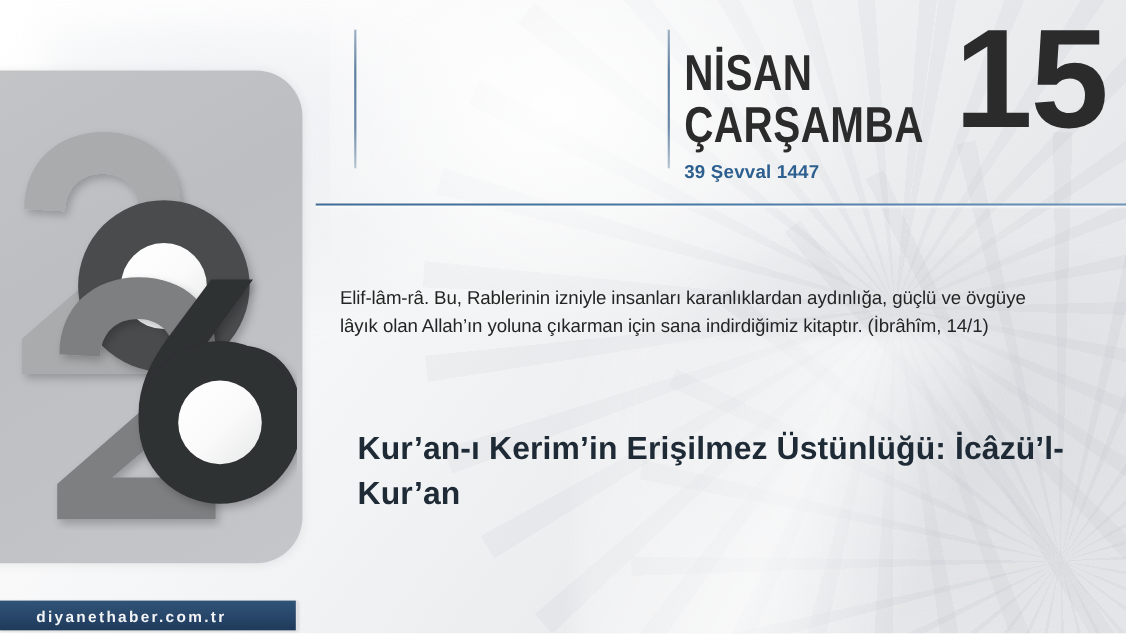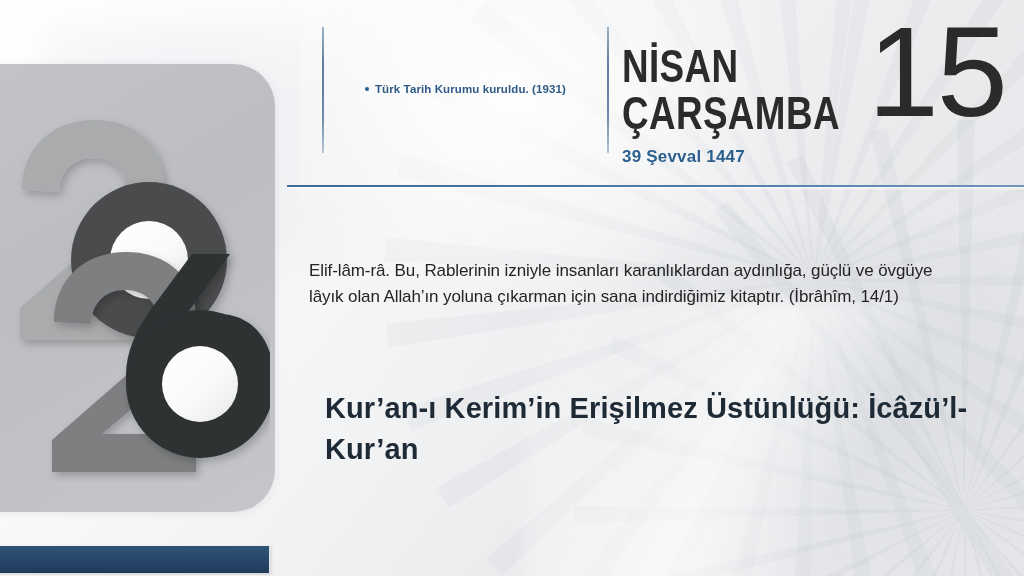--- a/index.html
+++ b/index.html
@@ -126,21 +126,21 @@
     font-weight:bold;
     color:#2d5f8f;
     letter-spacing:.2px;
   }
 
   .day-number {
     position:absolute;
     right:18px; top:8px;
     font-family:"Liberation Sans Narrow","Liberation Sans", sans-serif;
     font-size:128px;
-    font-weight:normal;
+    font-weight:bold;
     color:#2b2b2b;
     line-height:1;
     letter-spacing:-2px;
   }
 
   
   .hr {
     position:absolute;
     left:287px; top:185px;
     width:737px; height:2px;
@@ -242,34 +242,32 @@
           C142 342 114 310 114 264 C114 240 124 218 140 196 L180 142 Z"></path>
         <circle cx="188" cy="272" r="74" fill="#2e3032"></circle>
         <circle cx="188" cy="272" r="38" fill="url(#gWhite)"></circle>
       </g>
     </svg>
   </div>
 
   <div class="vline vline-a"></div>
   <div class="vline vline-b"></div>
 
-  <div class="event-note">
-    <span class="dot"></span><span>Türk Tarih Kurumu kuruldu. (1931)</span>
-  </div>
 
   <div class="month-block">
     <div class="month-name">NİSAN</div>
     <div class="day-name">ÇARŞAMBA</div>
     <div class="hijri">39 Şevval 1447</div>
   </div>
 
   <div class="day-number">15</div>
 
   <div class="hr"></div>
   <div class="hr-shadow"></div>
 
   <div class="verse">Elif-lâm-râ. Bu, Rablerinin izniyle insanları karanlıklardan aydınlığa, güçlü ve övgüye lâyık olan Allah’ın yoluna çıkarman için sana indirdiğimiz kitaptır. (İbrâhîm, 14/1)</div>
 
   <div class="headline">Kur’an-ı Kerim’in Erişilmez Üstünlüğü: İcâzü’l-Kur’an</div>
 
   <div class="footer-bar"></div>
+  <div class="footer-text">diyanethaber.com.tr</div>
 
 </div>
 
 </body></html>

